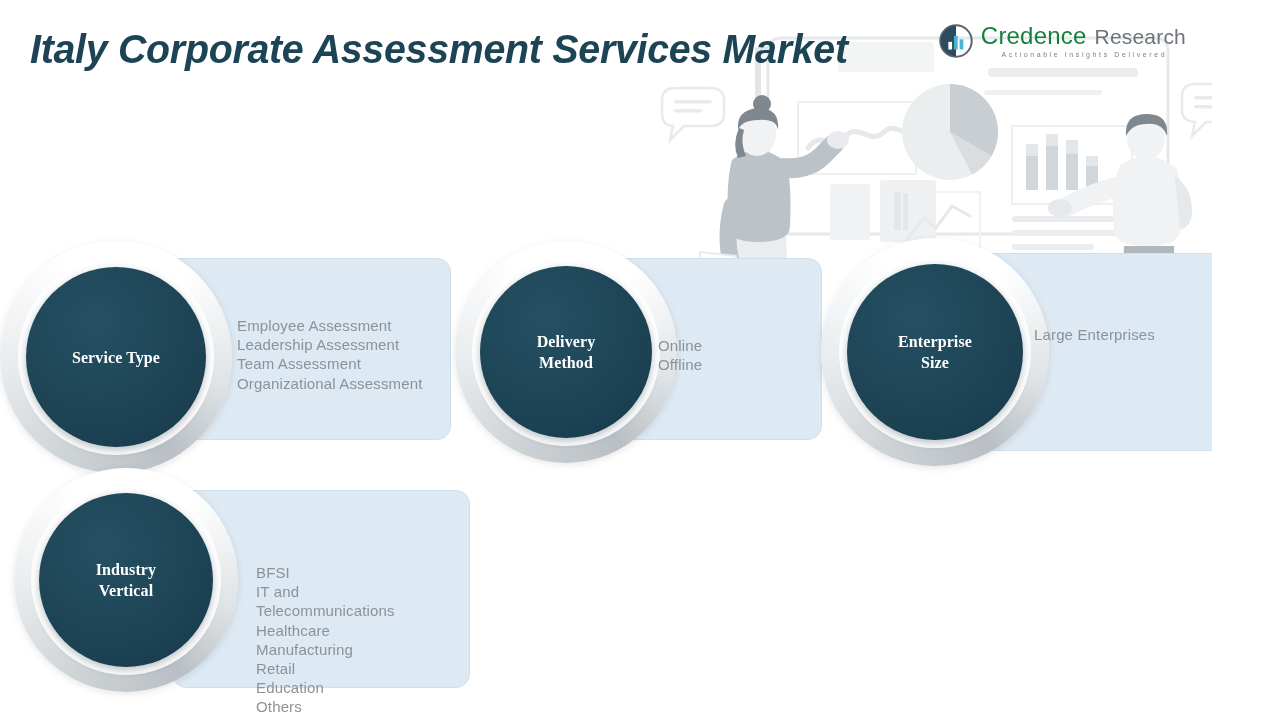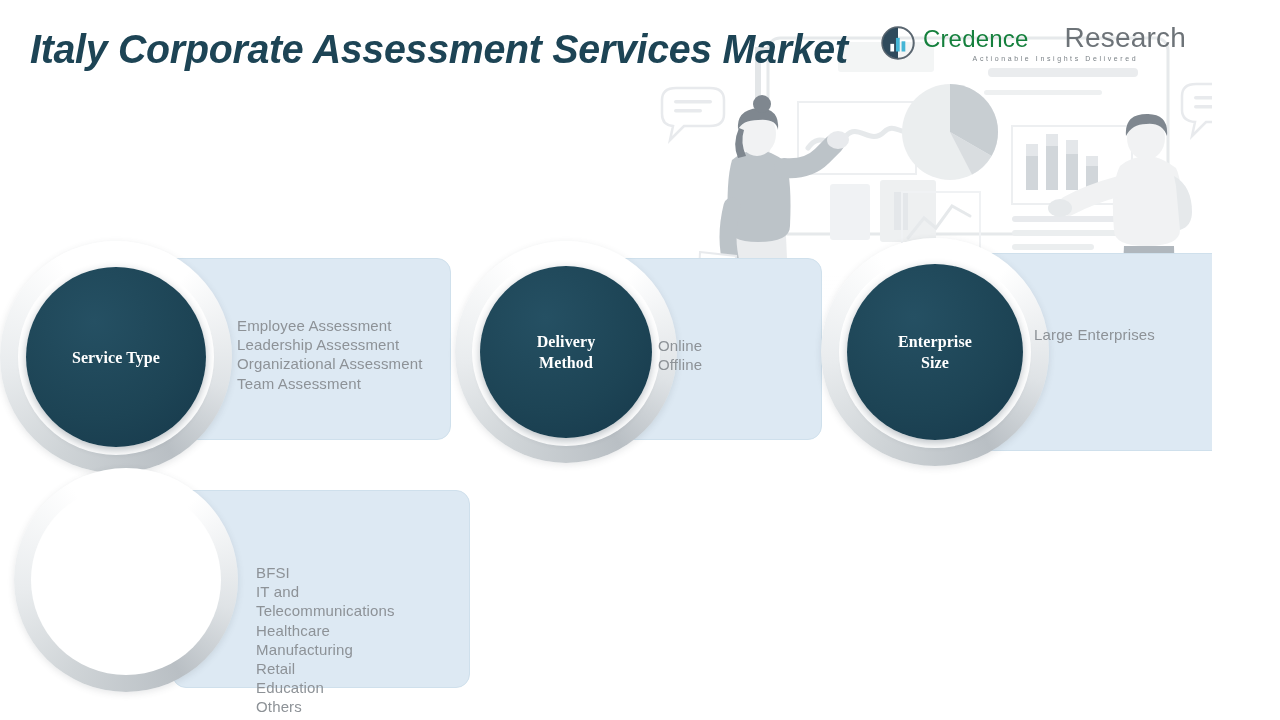--- a/index.html
+++ b/index.html
@@ -46,21 +46,21 @@
     right: 26px; top: 24px;
     display: flex;
     align-items: center;
     gap: 8px;
     z-index: 7;
   }
   #logo-mark { width: 34px; height: 34px; flex: none; }
   .logo-text-wrap { display: flex; flex-direction: column; }
   .logo-words { display: flex; gap: 8px; align-items: baseline; line-height: 1; }
   .logo-credence { font-size: 24px; color: #15803d; letter-spacing: 0.2px; }
-  .logo-research { font-size: 28px; color: #6d7378; letter-spacing: 0.2px; margin-left: 28px; }
+  .logo-research { font-size: 21px; color: #6d7378; letter-spacing: 0.2px; }
   .logo-tagline {
     font-size: 7px; color: #7b8287;
     letter-spacing: 2.6px;
     margin-top: 3px; margin-left: 2px;
     text-align: center;
   }
 
   
   .group { position: absolute; z-index: 4; }
 
@@ -288,22 +288,22 @@
       <div class="ring"></div>
       <div class="ring-inner" style="left:18px; top:18px; right:18px; bottom:18px;"></div>
       <div class="disc" style="left:26px; top:26px; right:26px; bottom:26px;">
         <span class="disc-label">Service Type</span>
       </div>
     </div>
 
     <div class="panel-items" style="left:237px; top:316px; width:230px;">
       <div class="item">Employee Assessment</div>
       <div class="item">Leadership Assessment</div>
+      <div class="item">Team Assessment</div>
       <div class="item">Organizational Assessment</div>
-      <div class="item">Team Assessment</div>
     </div>
   </div>
 
   <div class="group">
     <div class="panel" style="left:572px; top:258px; width:250px; height:182px;"></div>
 
     <div class="circle-wrap" style="left:455px; top:241px; width:222px; height:222px;">
       <div class="ring"></div>
       <div class="ring-inner" style="left:17px; top:17px; right:17px; bottom:17px;"></div>
       <div class="disc" style="left:25px; top:25px; right:25px; bottom:25px;">
@@ -334,20 +334,24 @@
       <div class="item">Large Enterprises</div>
     </div>
   </div>
 
   <div class="group">
     <div class="panel" style="left:172px; top:490px; width:298px; height:198px;"></div>
 
     <div class="circle-wrap" style="left:14px; top:468px; width:224px; height:224px;">
       <div class="ring"></div>
       <div class="ring-inner" style="left:17px; top:17px; right:17px; bottom:17px;"></div>
+      <div class="disc" style="left:25px; top:25px; right:25px; bottom:25px;">
+        <span class="disc-label">Industry
+Vertical</span>
+      </div>
     </div>
 
     <div class="panel-items wrapped" style="left:256px; top:533px; width:176px;margin-top:30px;">
       <div class="item">BFSI</div>
       <div class="item">IT and Telecommunications</div>
       <div class="item">Healthcare</div>
       <div class="item">Manufacturing</div>
       <div class="item">Retail</div>
       <div class="item">Education</div>
       <div class="item">Others</div>

